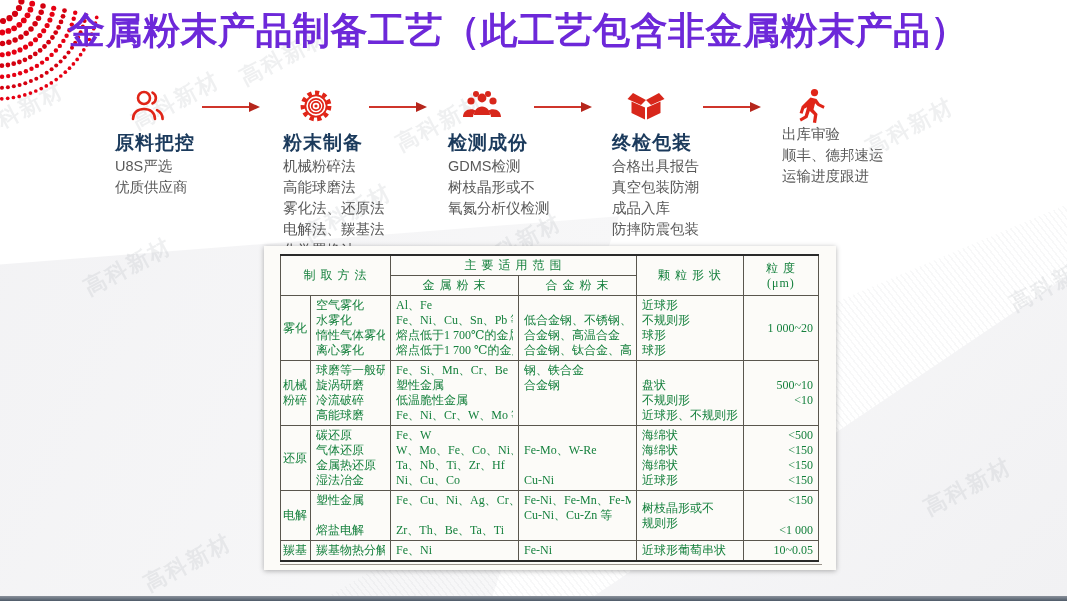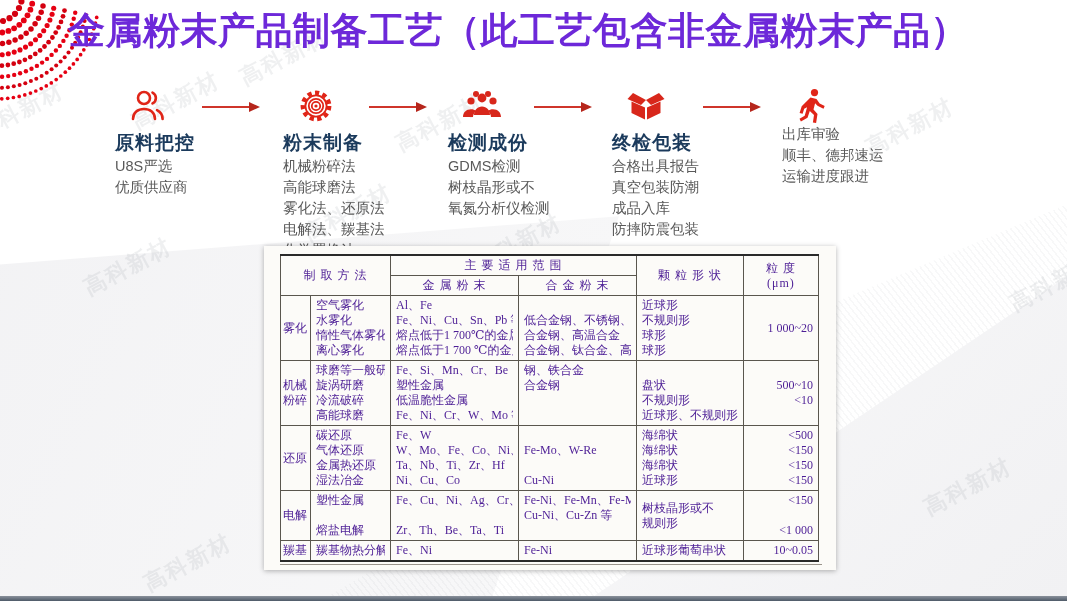--- a/index.html
+++ b/index.html
@@ -34,21 +34,21 @@
   .step-items{margin-top:0;font-size:14.5px;color:#595959;line-height:21px;}
   .down-arrow{color:#e02518;font-size:13px;margin-left:6px;display:inline-block;transform:translateY(1px);}
   .arrow{position:absolute;top:12px;width:60px;height:14px;}
   .a1{left:201px}.a2{left:368px}.a3{left:533px}.a4{left:702px}
 
   
   .scan{position:absolute;left:264px;top:246px;width:572px;height:319px;z-index:2;
     background:#fcfbf8;box-shadow:0 1px 5px rgba(0,0,0,.30);padding:5px 0 0 0;}
   .tbl-outer{margin:3px 14px 0 16px;border-bottom:1px solid #9a948c;padding-bottom:2px;}
   table.ptable{border-collapse:collapse;width:538px;table-layout:fixed;
-    font-family:"Liberation Serif","DejaVu Serif",serif;font-size:12px;color:#4c1d95;
+    font-family:"Liberation Serif","DejaVu Serif",serif;font-size:12px;color:#15803d;
     border-top:2px solid #2a2a2a;border-bottom:2px solid #2a2a2a;}
   table.ptable td{border:1px solid #5a564e;padding:2px 5px;vertical-align:middle;line-height:15px;}
   table.ptable td.hd{text-align:center;letter-spacing:1px;}
   table.ptable td .ln{white-space:nowrap;overflow:hidden;}
   table.ptable td.gname{text-align:left;padding:2px 2px;}
   .size-col{letter-spacing:0;text-align:right;}
 
   .bottom-bar{position:absolute;left:0;bottom:0;width:100%;height:5px;z-index:3;
     background:linear-gradient(180deg,#8a919b,#4e5a68);}
 </style>

